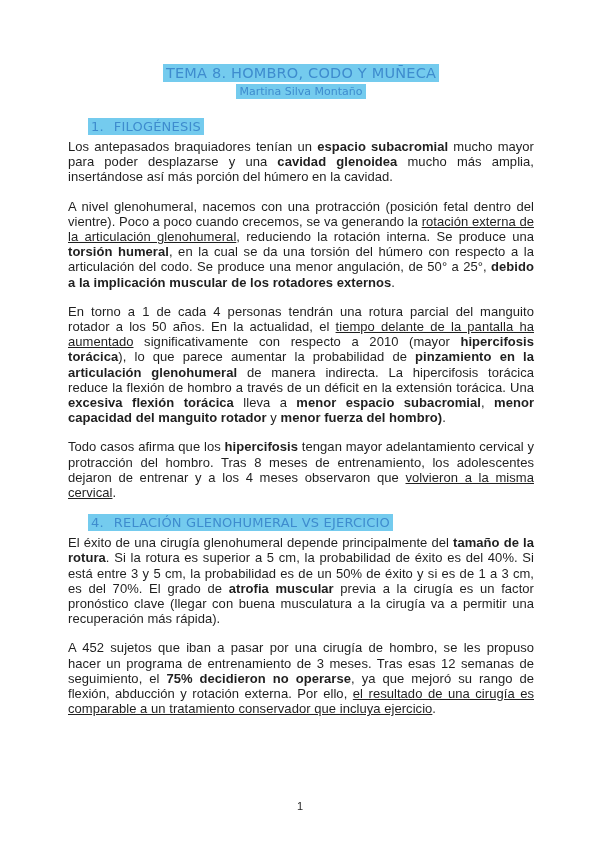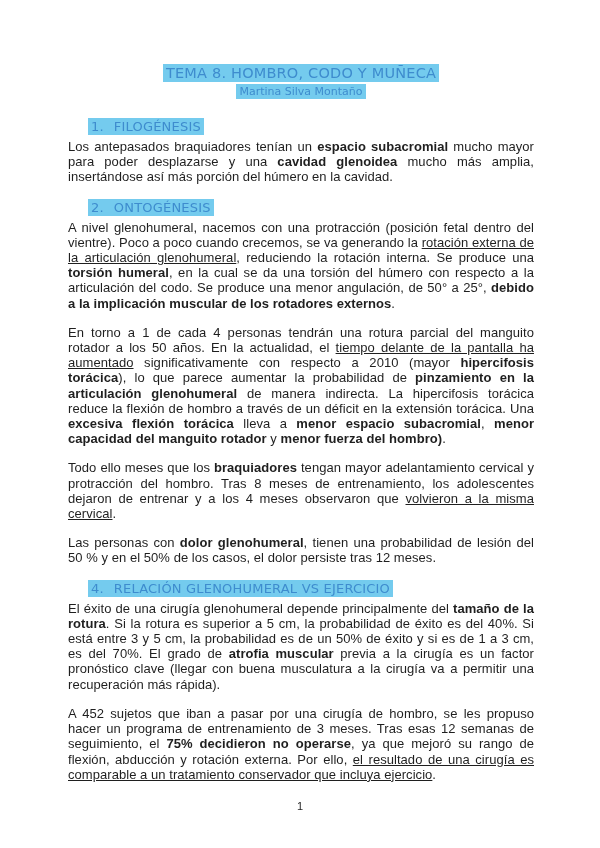--- a/index.html
+++ b/index.html
@@ -80,27 +80,25 @@
     <div class="title-block">
       <div class="doc-title"><span class="hl">TEMA 8. HOMBRO, CODO Y MUÑECA</span></div>
       <div class="doc-author"><span class="hl">Martina Silva Montaño</span></div>
     </div>
     <div id="sections">
         <div>
           <div class="section-heading"><span class="hl"><span class="sec-num">1.</span><span>FILOGÉNESIS</span></span></div>
           <p class="para"><span>Los antepasados braquiadores tenían un </span><span class="b">espacio subacromial</span><span> mucho mayor para poder desplazarse y una </span><span class="b">cavidad glenoidea</span><span> mucho más amplia, insertándose así más porción del húmero en la cavidad.</span></p>
         </div>
         <div>
-          <div class="section-heading"><span class="hl"><span class="sec-num">2.</span><span>ONTOGÉNESIS</span></span></div>
           <p class="para"><span>A nivel glenohumeral, nacemos con una protracción (posición fetal dentro del vientre). Poco a poco cuando crecemos, se va generando la </span><span class="u">rotación externa de la articulación glenohumeral</span><span>, reduciendo la rotación interna. Se produce una </span><span class="b">torsión humeral</span><span>, en la cual se da una torsión del húmero con respecto a la articulación del codo. Se produce una menor angulación, de 50° a 25°, </span><span class="b">debido a la implicación muscular de los rotadores externos</span><span>.</span></p>
         </div>
         <div>
           <p class="para"><span>En torno a 1 de cada 4 personas tendrán una rotura parcial del manguito rotador a los 50 años. En la actualidad, el </span><span class="u">tiempo delante de la pantalla ha aumentado</span><span> significativamente con respecto a 2010 (mayor </span><span class="b">hipercifosis torácica</span><span>), lo que parece aumentar la probabilidad de </span><span class="b">pinzamiento en la articulación glenohumeral</span><span> de manera indirecta. La hipercifosis torácica reduce la flexión de hombro a través de un déficit en la extensión torácica. Una </span><span class="b">excesiva flexión torácica</span><span> lleva a </span><span class="b">menor espacio subacromial</span><span>, </span><span class="b">menor capacidad del manguito rotador</span><span> y </span><span class="b">menor fuerza del hombro)</span><span>.</span></p>
-          <p class="para"><span>Todo ello meses que los </span><span class="b">braquiadores</span><span> tengan mayor adelantamiento cervical y protracción del hombro. Tras 8 meses de entrenamiento, los adolescentes dejaron de entrenar y a los 4 meses observaron que </span><span class="u">volvieron a la misma cervical</span><span>.</span></p>
-          <p class="para"><span>Las personas con </span><span class="b">dolor glenohumeral</span><span>, tienen una probabilidad de lesión del 50 % y en el 50% de los casos, el dolor persiste tras 12 meses.</span></p>
+          <p class="para"><span>Todo casos afirma que los </span><span class="b">hipercifosis</span><span> tengan mayor adelantamiento cervical y protracción del hombro. Tras 8 meses de entrenamiento, los adolescentes dejaron de entrenar y a los 4 meses observaron que </span><span class="u">volvieron a la misma cervical</span><span>.</span></p>
         </div>
         <div>
           <div class="section-heading"><span class="hl"><span class="sec-num">4.</span><span>RELACIÓN GLENOHUMERAL VS EJERCICIO</span></span></div>
           <p class="para"><span>El éxito de una cirugía glenohumeral depende principalmente del </span><span class="b">tamaño de la rotura</span><span>. Si la rotura es superior a 5 cm, la probabilidad de éxito es del 40%. Si está entre 3 y 5 cm, la probabilidad es de un 50% de éxito y si es de 1 a 3 cm, es del 70%. El grado de </span><span class="b">atrofia muscular</span><span> previa a la cirugía es un factor pronóstico clave (llegar con buena musculatura a la cirugía va a permitir una recuperación más rápida).</span></p>
           <p class="para"><span>A 452 sujetos que iban a pasar por una cirugía de hombro, se les propuso hacer un programa de entrenamiento de 3 meses. Tras esas 12 semanas de seguimiento, el </span><span class="b">75% decidieron no operarse</span><span>, ya que mejoró su rango de flexión, abducción y rotación externa. Por ello, </span><span class="u">el resultado de una cirugía es comparable a un tratamiento conservador que incluya ejercicio</span><span>.</span></p>
         </div>
       </div>
   </div>
   <div class="page-number">1</div>
 </div>

